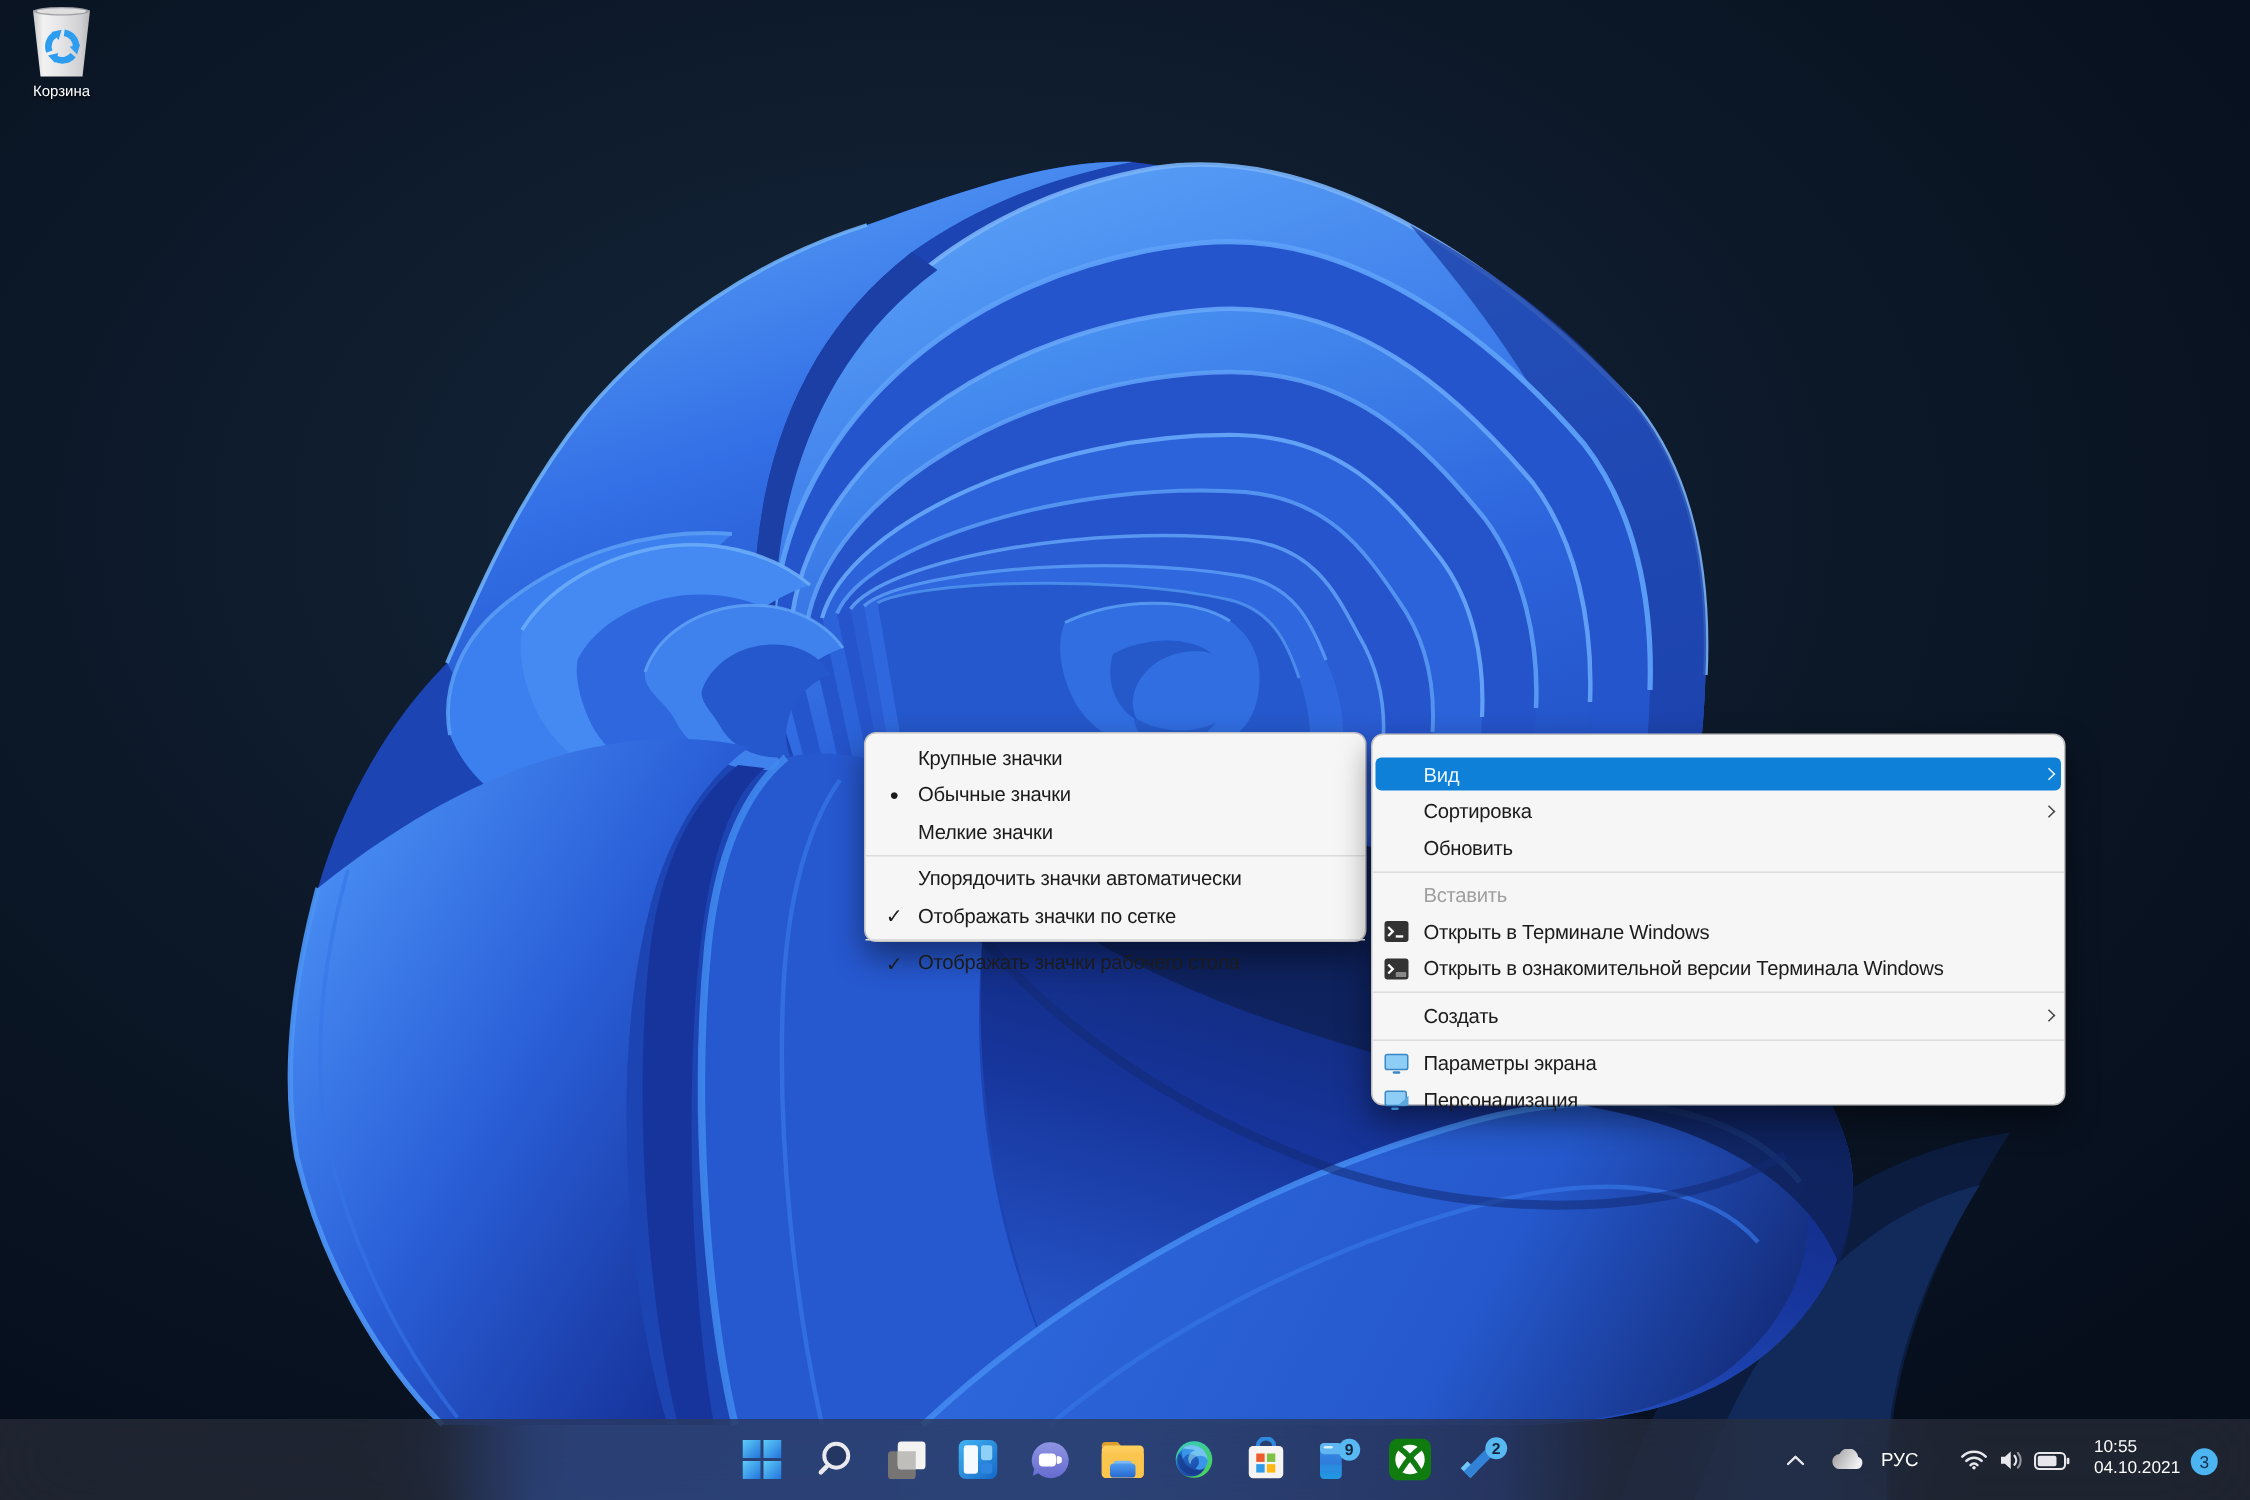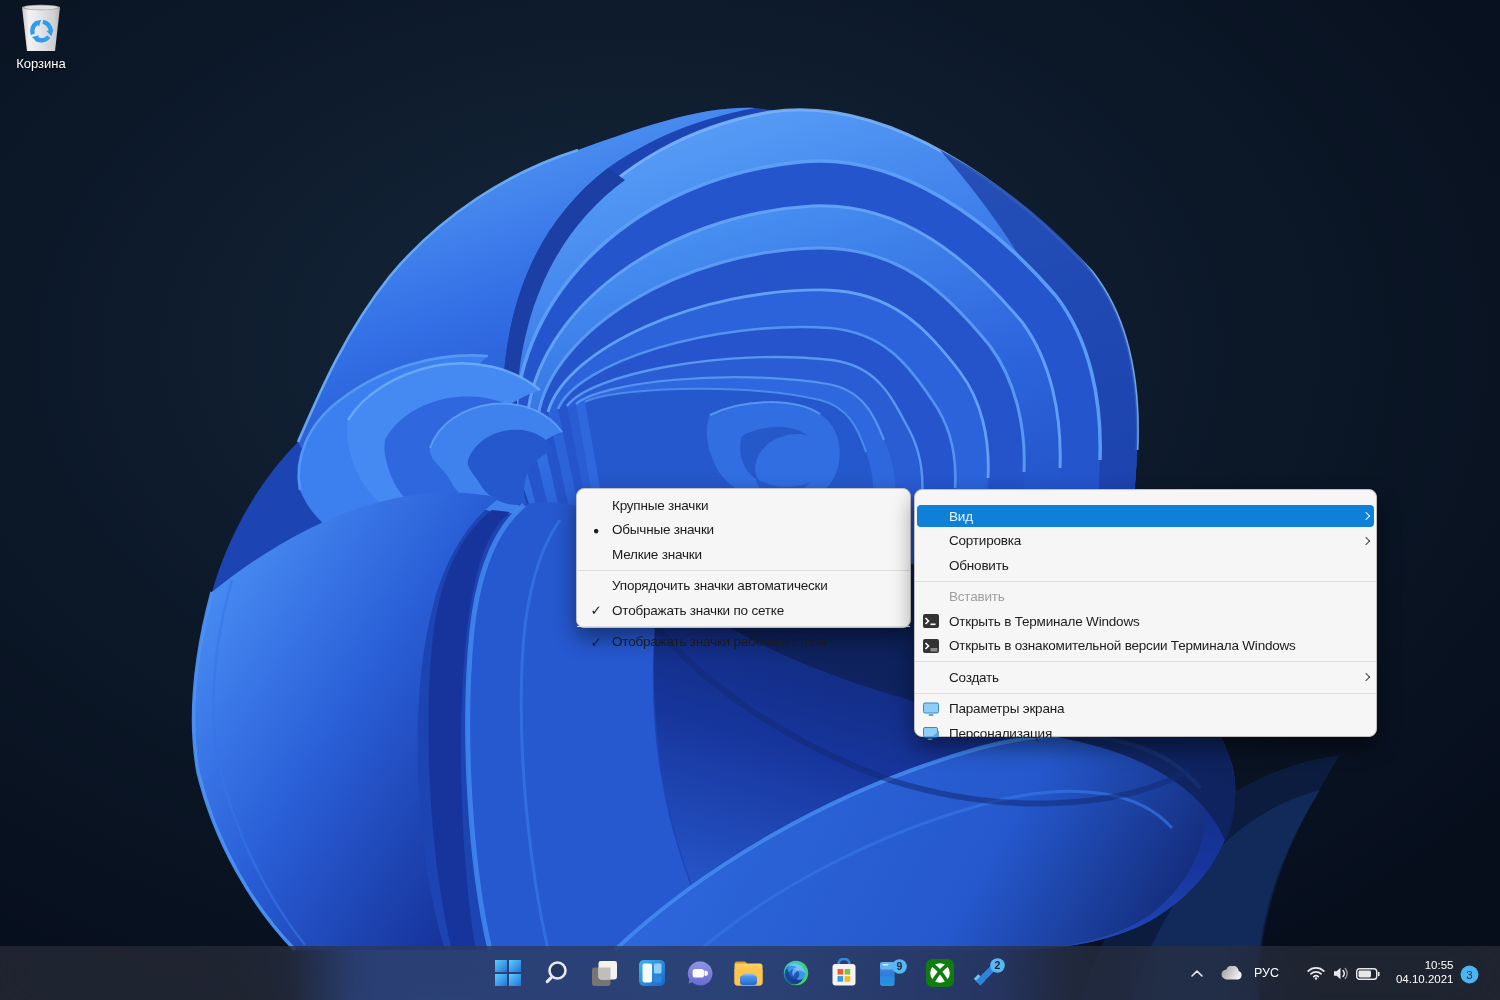--- a/index.html
+++ b/index.html
@@ -4,21 +4,21 @@
 <style>
   * { margin:0; padding:0; box-sizing:border-box; }
   html,body { width:1500px; height:1000px; overflow:hidden; background:#0a1422;
     font-family:"Liberation Sans", sans-serif; }
   #stage { position:relative; width:1500px; height:1000px; overflow:hidden; }
   #wall { position:absolute; left:0; top:0; z-index:0; }
 
   
   .deskicon { position:absolute; left:3px; top:3px; width:76px; z-index:1; text-align:center; }
   .deskicon svg { display:block; margin:0 auto; }
-  .deskicon .lbl { margin-top:3px; font-size:13px; color:#fff; text-shadow:0 1px 2px rgba(0,0,0,.9); }
+  .deskicon .lbl { margin-top:3px; font-size:10px; color:#fff; text-shadow:0 1px 2px rgba(0,0,0,.9); }
 
   
   .menu { position:absolute; z-index:3; background:#f6f6f6; border:1px solid #c0c0c0;
     border-radius:8px; box-shadow:0 10px 22px rgba(0,0,0,.45); color:#1b1b1b;
     font-size:13.5px; letter-spacing:-0.2px; }
   .mi { position:relative; display:flex; align-items:center; height:24.5px; }
   .mi .txt { white-space:nowrap; }
   .sep { height:1px; background:#dcdcdc; margin:3px 0; }
   .mark { position:absolute; width:22px; text-align:center; color:#1b1b1b; }
   .arrow { position:absolute; right:7px; top:50%; transform:translateY(-50%);
@@ -38,21 +38,21 @@
   .mi.sel { color:#e8f5ff; }
   .mi.sel .arrow::before { border-color:#e8f5ff; }
   .mi.dis { color:#9f9f9f; }
 
   
   #taskbar { position:absolute; left:0; top:946px; width:1500px; height:54px; z-index:2;
     background:rgba(45,49,59,.64); -webkit-backdrop-filter:blur(30px) saturate(1.15); backdrop-filter:blur(30px) saturate(1.15); }
   .tbicons { position:absolute; top:0; height:54px; display:flex; align-items:center; }
   .ticon { width:48px; height:54px; display:flex; align-items:center; justify-content:center; position:relative; }
   .tray { position:absolute; left:0; top:-946px; width:1500px; height:1000px; color:#fff; }
-  .clock { text-align:right; font-size:11.5px; line-height:14px; color:#fff; }
+  .clock { text-align:left; font-size:11.5px; line-height:14px; color:#fff; }
 </style>
 </head>
 <body>
 <div id="stage">
 
 <svg id="wall" width="1500" height="1000" viewBox="0 0 1500 1000">
   <defs>
     <radialGradient id="bgglow" cx="42%" cy="35%" r="75%">
       <stop offset="0%" stop-color="#15273c"></stop>
       <stop offset="55%" stop-color="#0c1828"></stop>

